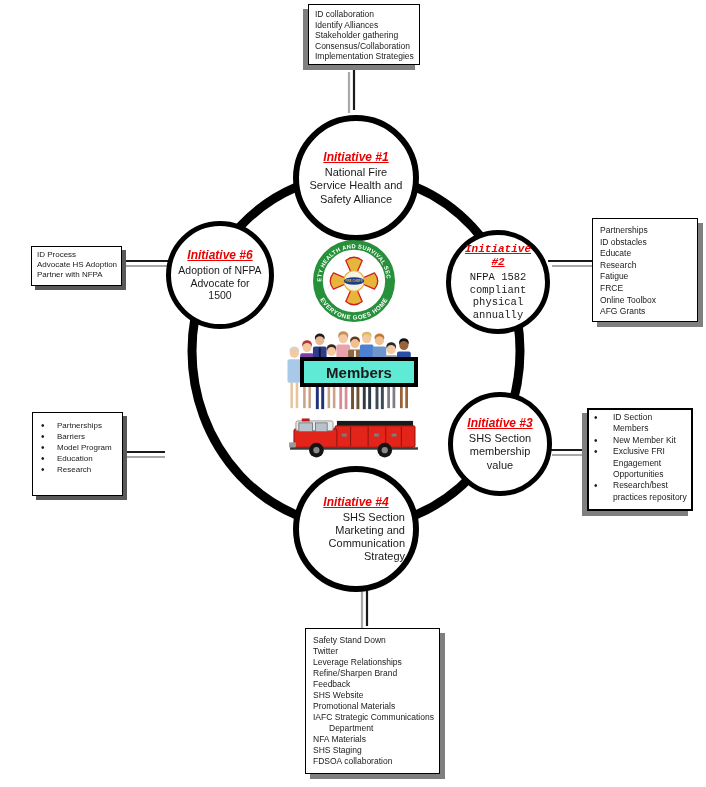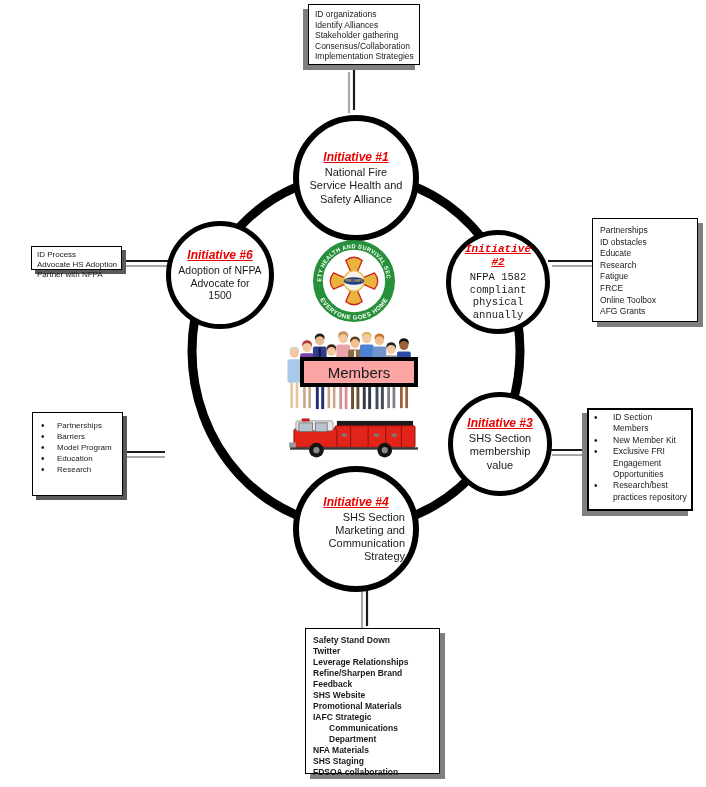--- a/index.html
+++ b/index.html
@@ -31,46 +31,46 @@
   #c6{left:166px;top:221px;width:108px;height:108px;padding:0 7px;justify-content:center;}
   #c6 .cbody{font-size:10.5px;}
   
   .obox{
     position:absolute;background:#fff;border:1.8px solid #000;box-sizing:border-box;
     font-size:8.5px;line-height:10.5px;z-index:2;
   }
   .oline{white-space:nowrap;}
   #box-top{left:308px;top:4px;width:112px;height:61px;padding:4px 2px 0 6px;
            box-shadow:-5px 5px 0 #7f7f7f;}
-  #box-left-upper{left:31px;top:246px;width:91px;height:24px;padding:3px 2px 0 5px;
+  #box-left-upper{left:31px;top:246px;width:91px;height:40px;padding:3px 2px 0 5px;
            font-size:8px;line-height:9.8px;box-shadow:4px 4px 0 #595959;}
   #box-right-upper{left:592px;top:218px;width:106px;height:104px;padding:6px 2px 0 7px;
            line-height:11.6px;box-shadow:5px 5px 0 #7f7f7f;}
   #box-left-lower{left:32px;top:412px;width:91px;height:84px;padding:7px 2px 0 0;
            font-size:8px;line-height:11px;box-shadow:4px 4px 0 #595959;}
   #box-right-lower{left:587px;top:408px;width:106px;height:103px;padding:2px 2px 0 0;
            border-width:2.4px;line-height:11.4px;box-shadow:-5px 5px 0 #7f7f7f;}
   #box-bottom{left:305px;top:628px;width:135px;height:146px;padding:6px 2px 0 7px;
-           line-height:11px;box-shadow:5px 5px 0 #7f7f7f;font-weight:bold;}
+           line-height:11px;box-shadow:5px 5px 0 #7f7f7f;}
   #box-bottom .hang{white-space:normal;padding-left:16px;text-indent:-16px;}
   .obox ul{list-style:none;margin:0;padding:0;}
   .obox li{position:relative;padding-left:24px;white-space:normal;}
   #box-left-lower li::before,#box-right-lower li::before{
     content:"\2022";position:absolute;font-size:10px;}
   #box-left-lower li::before{left:8px;}
   #box-right-lower li::before{left:5px;}
   
   #logo{position:absolute;left:313px;top:240px;z-index:4;}
   #people{position:absolute;left:285px;top:325px;z-index:4;}
   #truck{position:absolute;left:288px;top:417px;z-index:4;}
   #members{
     position:absolute;left:300px;top:357px;width:118px;height:30px;z-index:5;
-    background:#fca5a5;border:4px solid #000;box-sizing:border-box;
+    background:#5eead4;border:4px solid #000;box-sizing:border-box;
     display:flex;align-items:center;justify-content:center;
-    font-size:15px;font-weight:normal;
+    font-size:15px;font-weight:bold;
   }
 </style>
 </head>
 <body>
 
 <div class="canvas">
 
   <svg class="layer" width="706" height="787">
     <ellipse cx="356" cy="351" rx="164" ry="176" fill="none" stroke="#000" stroke-width="9"></ellipse>
     <g stroke-width="2.2">
@@ -89,21 +89,21 @@
 
       <line x1="550" y1="450" x2="587" y2="450" stroke="#1a1a1a"></line>
       <line x1="552" y1="455" x2="587" y2="455" stroke="#a8a8a8"></line>
 
       <line x1="362" y1="592" x2="362" y2="628" stroke="#a8a8a8"></line>
       <line x1="367" y1="588" x2="367" y2="626" stroke="#1a1a1a"></line>
     </g>
   </svg>
 
   <div class="obox" id="box-top">
-    <div class="oline">ID organizations</div>
+    <div class="oline">ID collaboration</div>
     <div class="oline">Identify Alliances</div>
     <div class="oline">Stakeholder gathering</div>
     <div class="oline">Consensus/Collaboration</div>
     <div class="oline">Implementation Strategies</div>
   </div>
 
   <div class="obox" id="box-left-upper">
     <div class="oline">ID Process</div>
     <div class="oline">Advocate HS Adoption</div>
     <div class="oline">Partner with NFPA</div>

